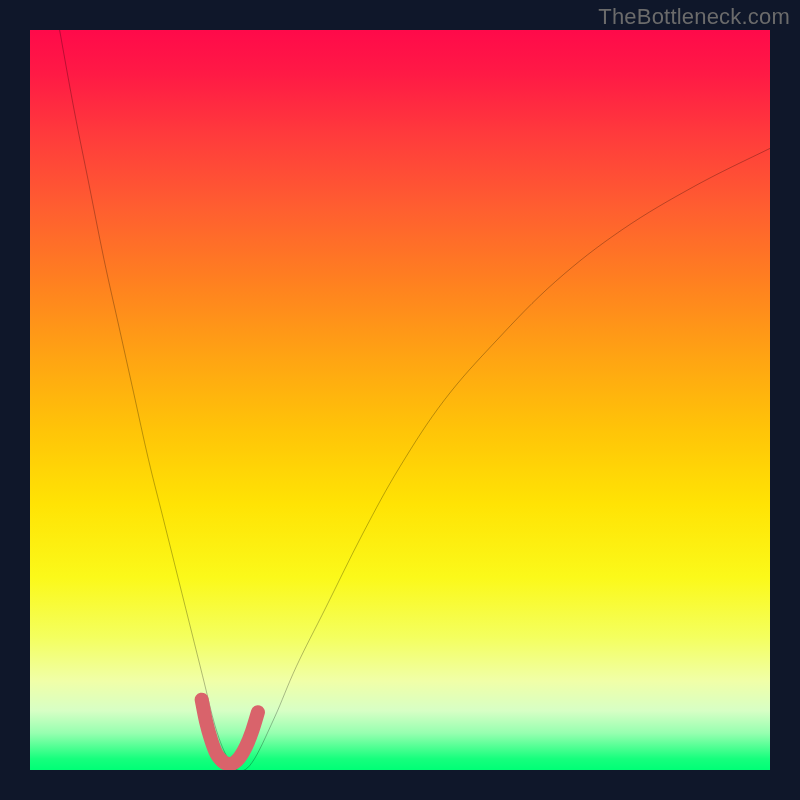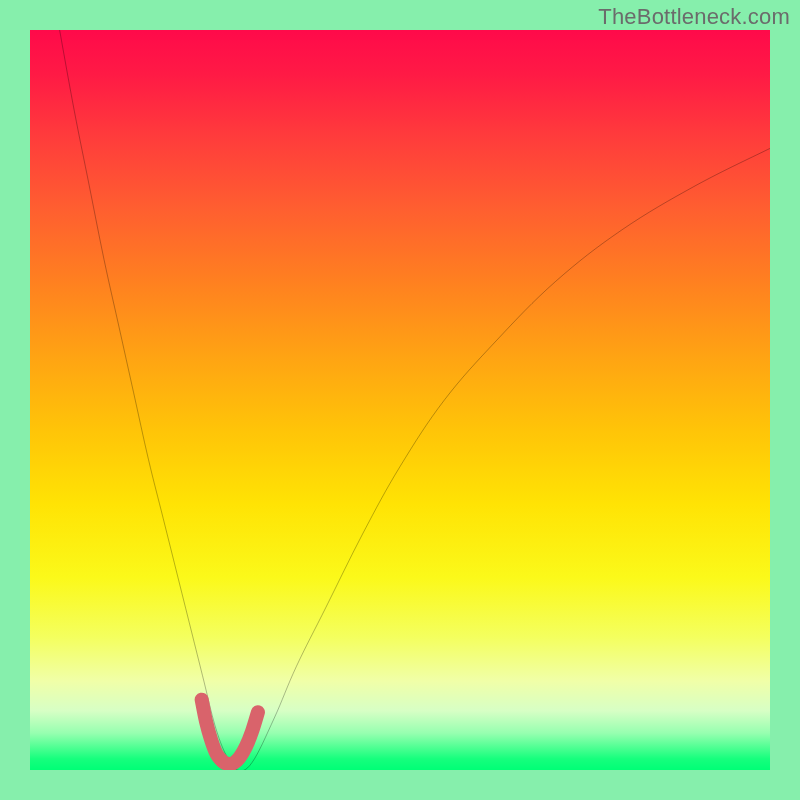--- a/index.html
+++ b/index.html
@@ -10,21 +10,21 @@
     background: #000;
     overflow: hidden;
     font-family: Arial, Helvetica, sans-serif;
   }
   .frame {
     position: absolute;
     top: 0;
     left: 0;
     width: 800px;
     height: 800px;
-    background: #86efac;
+    background: #0f172a;
   }
   .plot-area {
     position: absolute;
     top: 30px;
     left: 30px;
     width: 740px;
     height: 740px;
   }
   .gradient-bg {
     position: absolute;

